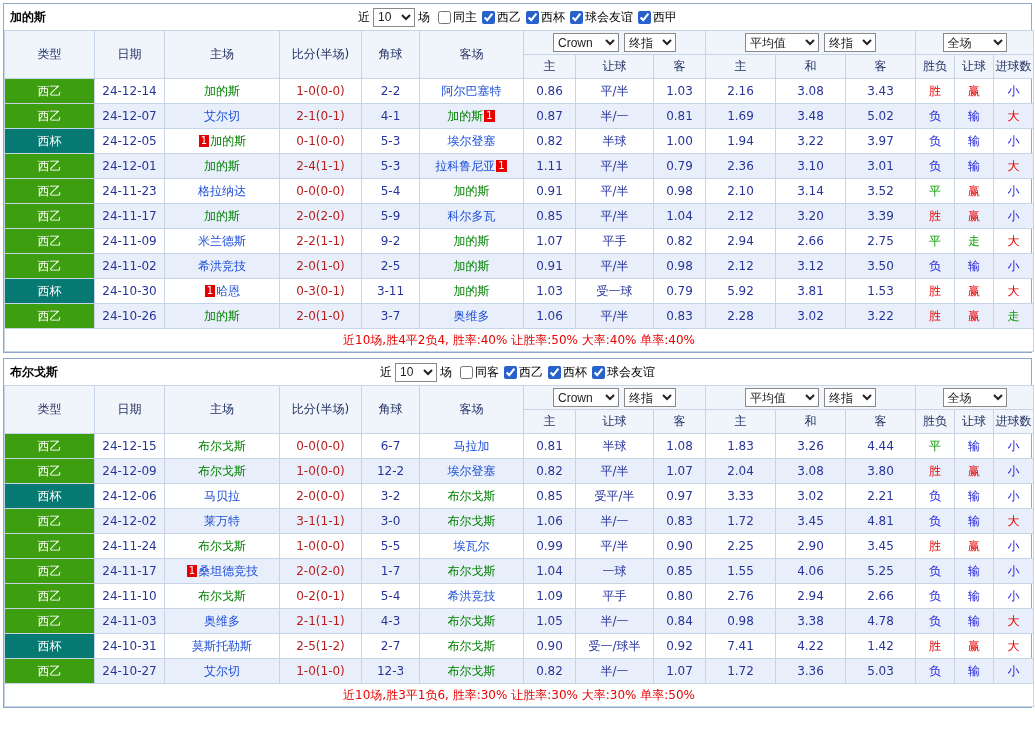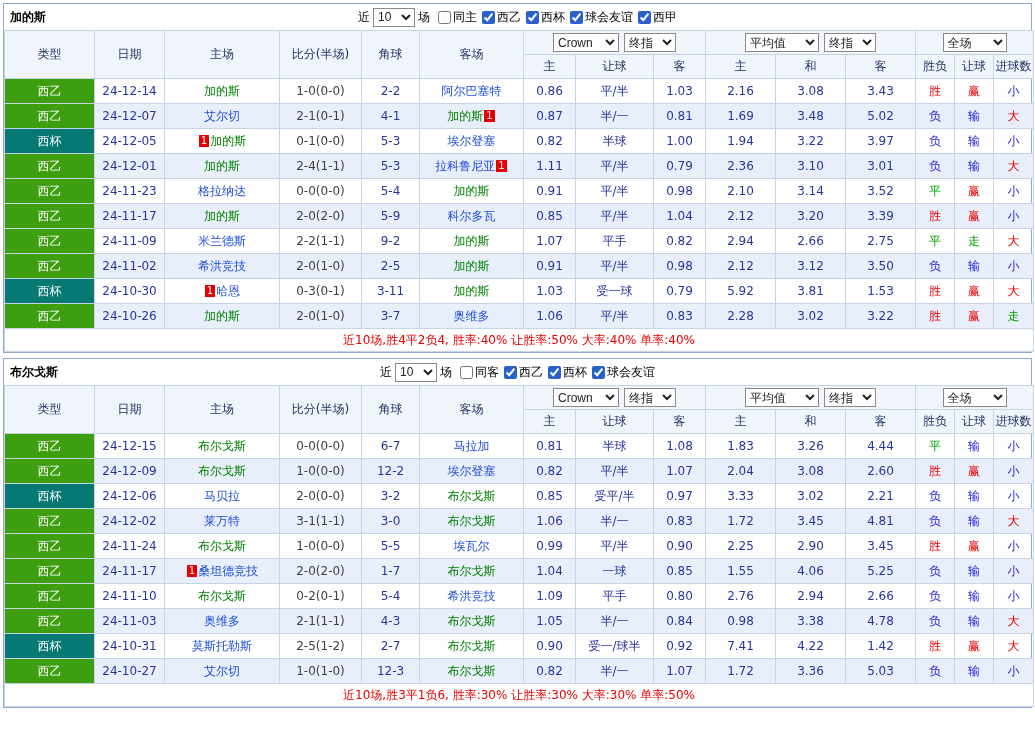--- a/index.html
+++ b/index.html
@@ -27,21 +27,21 @@
   .sel-scope{width:64px;}
   table{width:100%;border-collapse:collapse;table-layout:fixed;}
   th,td{border:1px solid #c6d4e8;text-align:center;white-space:nowrap;overflow:hidden;padding:0;}
   thead th{height:24px;background:#f0f4fb;font-weight:normal;color:#1c2c5e;}
   thead th .selwrap{display:flex;justify-content:center;gap:5px;align-items:center;}
   tbody td{height:25px;}
   tbody tr:nth-child(even) td{background:#e9effa;}
   td.lg-green{background:#3d9e0f !important;color:#fff;}
   td.lg-teal{background:#067a72 !important;color:#fff;}
   .num{color:#27359b;}
-  .score{color:#404040;}
+  .score{color:#b91c1c;}
   .t-focal{color:#008000;cursor:pointer;}
   .t-opp{color:#1d4ed8;cursor:pointer;}
   .card{display:inline-block;background:#e60000;color:#fff;font-size:10px;line-height:12px;height:12px;padding:0 2px;margin:0 1px;vertical-align:1px;}
   .r-red{color:#e60000;}
   .r-blue{color:#2222dd;}
   .r-green{color:#089c00;}
   tfoot td{height:23px;color:#e60000;background:#fff;}
 </style>
 </head>
 <body>
@@ -397,21 +397,21 @@
             <td class="num">24-12-09</td>
             <td><span class="t-focal">布尔戈斯</span></td>
             <td class="score">1-0(0-0)</td>
             <td class="num">12-2</td>
             <td><span class="t-opp">埃尔登塞</span></td>
             <td class="num">0.82</td>
             <td class="num">平/半</td>
             <td class="num">1.07</td>
             <td class="num">2.04</td>
             <td class="num">3.08</td>
-            <td class="num">2.60</td>
+            <td class="num">3.80</td>
             <td class="r-red">胜</td>
             <td class="r-red">赢</td>
             <td class="r-blue">小</td>
           </tr>
           <tr>
             <td class="lg-teal">西杯</td>
             <td class="num">24-12-06</td>
             <td><span class="t-opp">马贝拉</span></td>
             <td class="score">2-0(0-0)</td>
             <td class="num">3-2</td>

